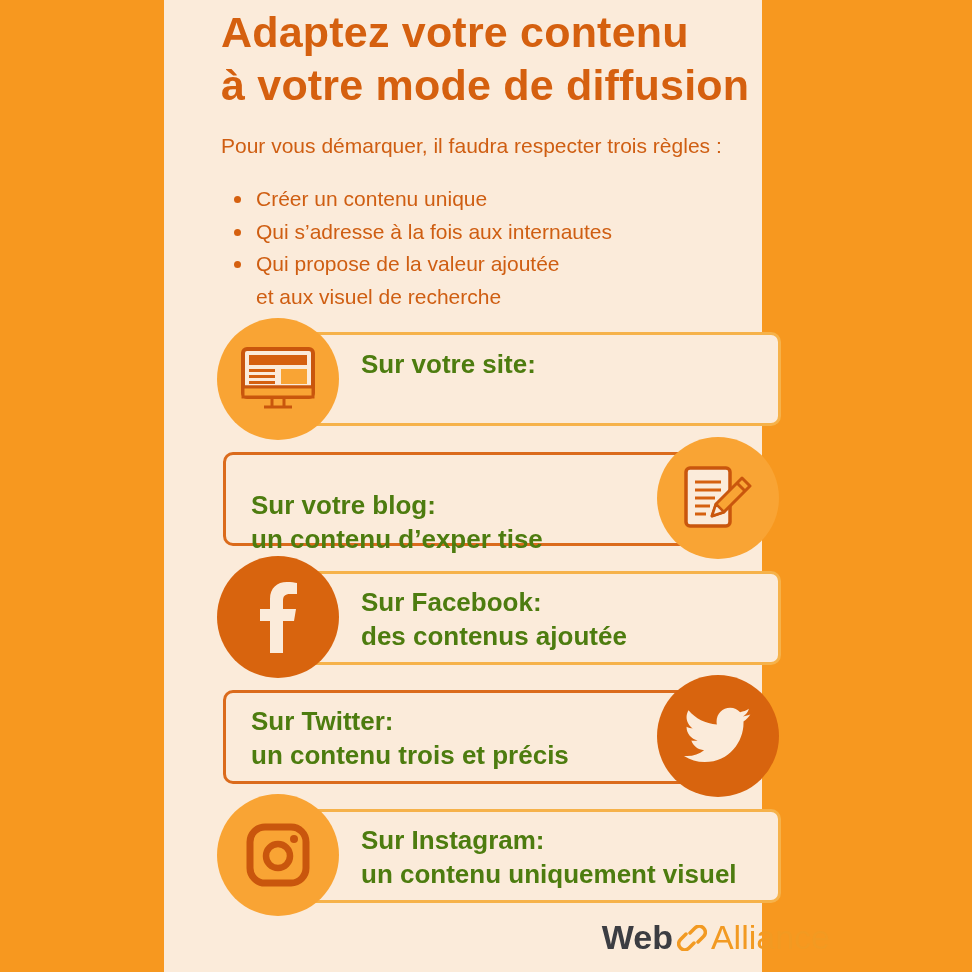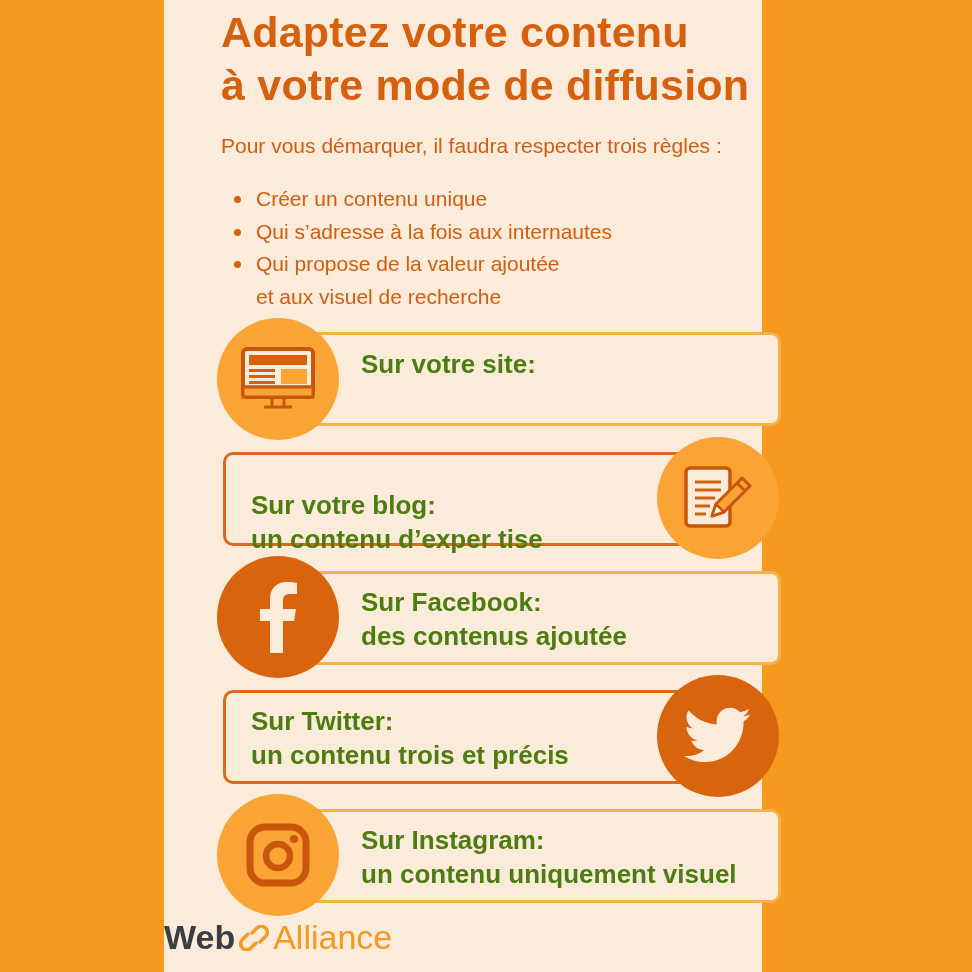--- a/index.html
+++ b/index.html
@@ -44,21 +44,21 @@
     font-size: 26px; line-height: 34px; white-space: nowrap;
   }
   .circle {
     position: absolute; width: 122px; height: 122px; border-radius: 50%;
     display: flex; align-items: center; justify-content: center;
   }
   .circle.light { background: #F9A434; }
   .circle.dark { background: #D8640E; }
 
   .logo {
-    position: absolute; left: 0; width: 666px; top: 915px; text-align: left;
+    position: absolute; left: 0; width: 666px; top: 915px; text-align: right;
     font-size: 34px; font-weight: bold; line-height: 44px;
   }
   .logo .web { color: #3C3D42; }
   .logo .alliance { color: #F29A22; font-weight: normal; }
   .logo svg { vertical-align: -2px; margin: 0 4px; }
 </style>
 </head>
 <body>
 
 <div class="panel">

